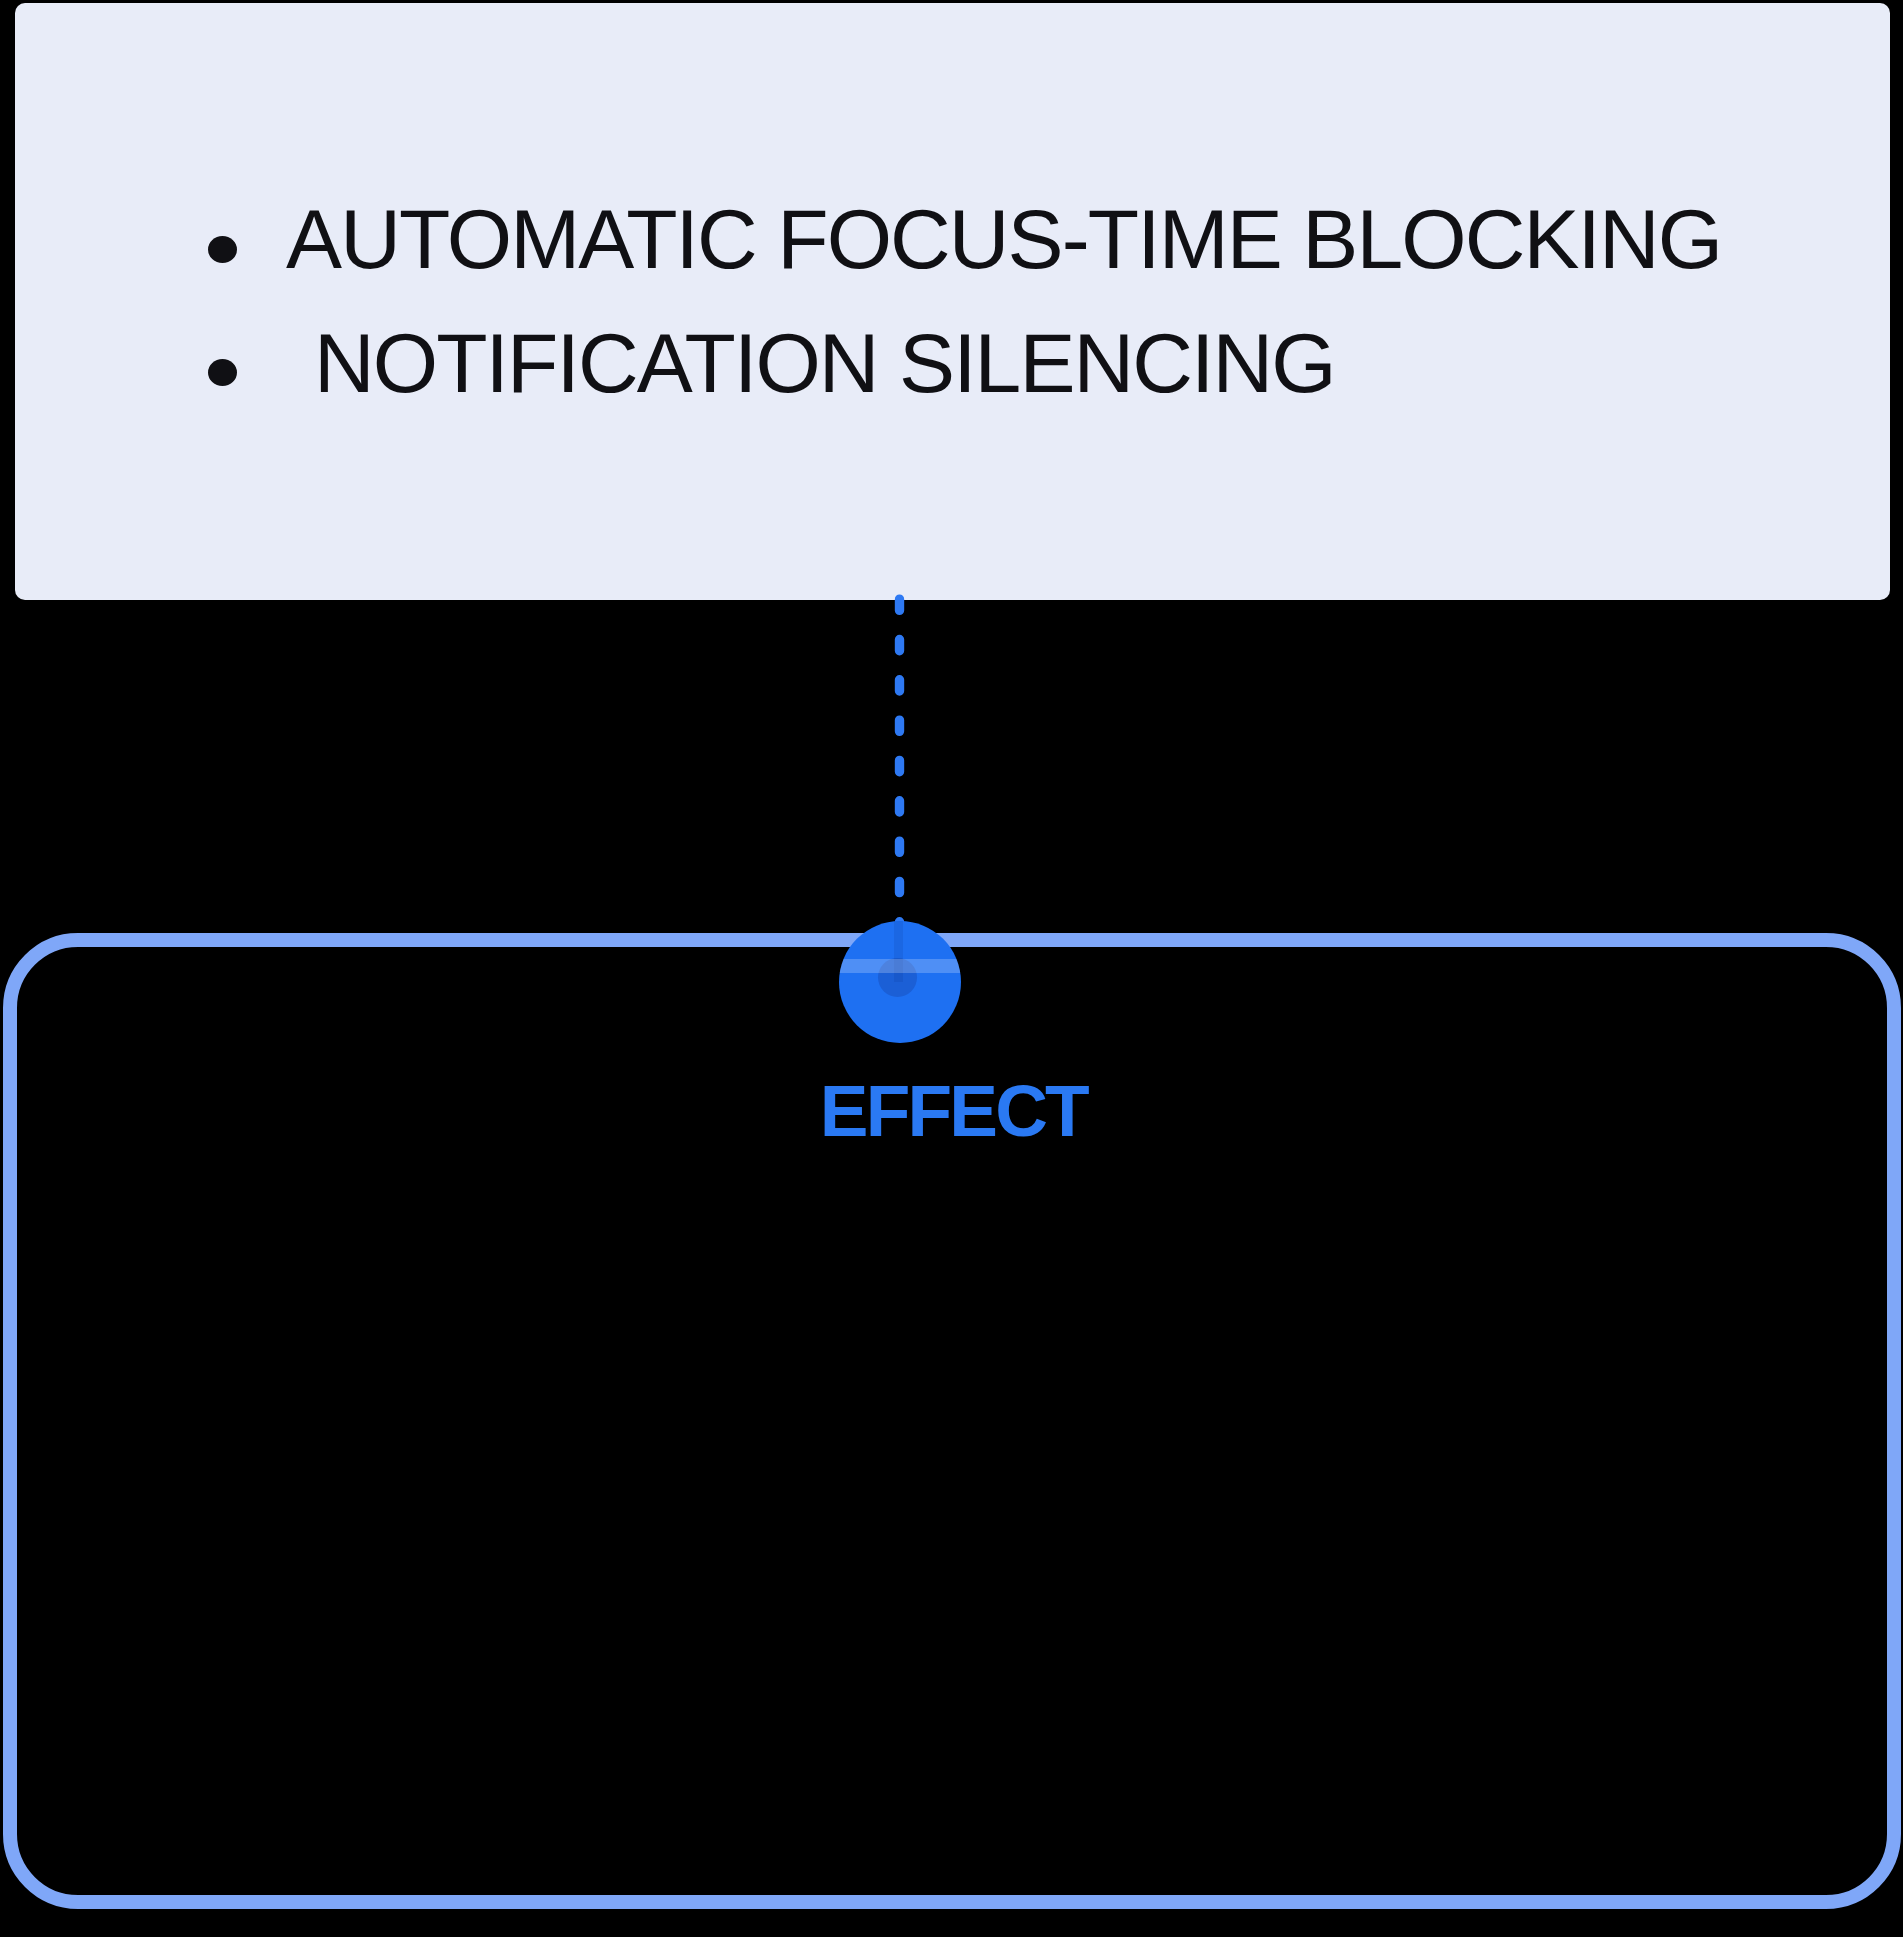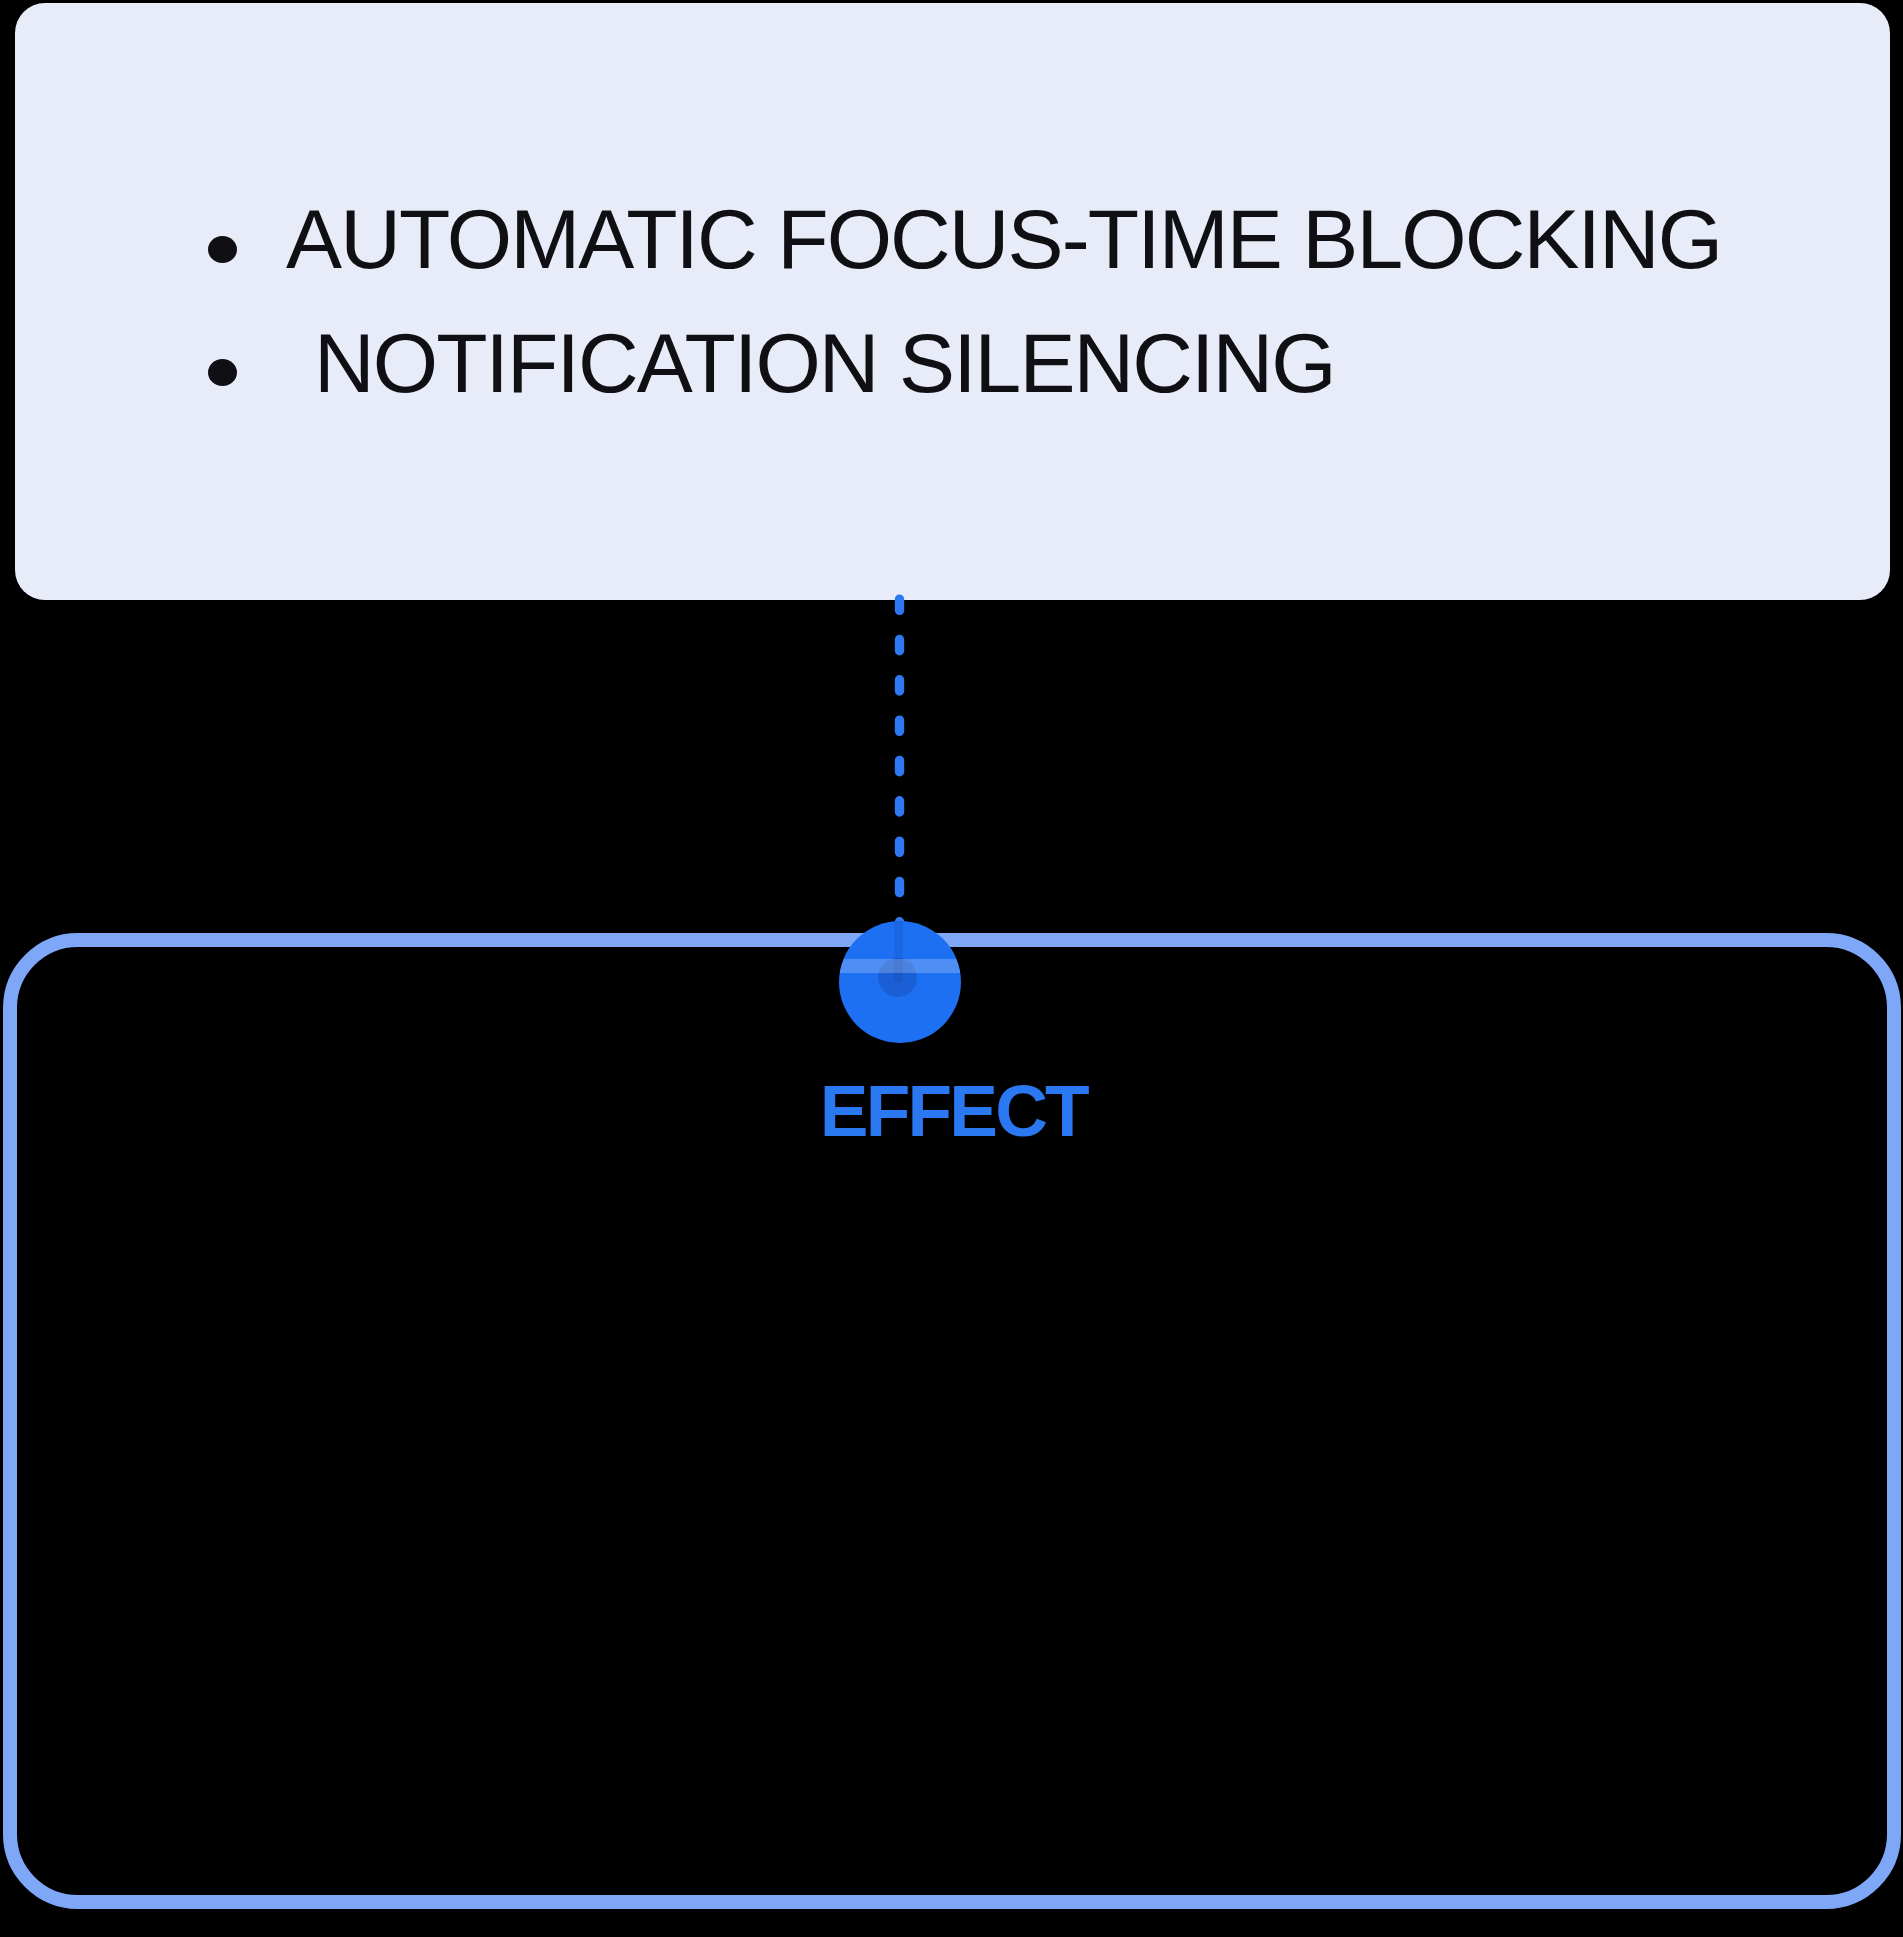--- a/index.html
+++ b/index.html
@@ -17,21 +17,21 @@
   }
 
   
   .top-card {
     position: absolute;
     left: 15px;
     top: 2.8px;
     width: 1875px;
     height: 597px;
     background: #e8ecf8;
-    border-radius: 30px;
+    border-radius: 10px;
   }
   .bullet-dot {
     position: absolute;
     width: 29px;
     height: 27px;
     border-radius: 50%;
     background: #101014;
   }
   .bullet-dot.b1 { left: 193px; top: 233px; }
   .bullet-dot.b2 { left: 193px; top: 356px; }

